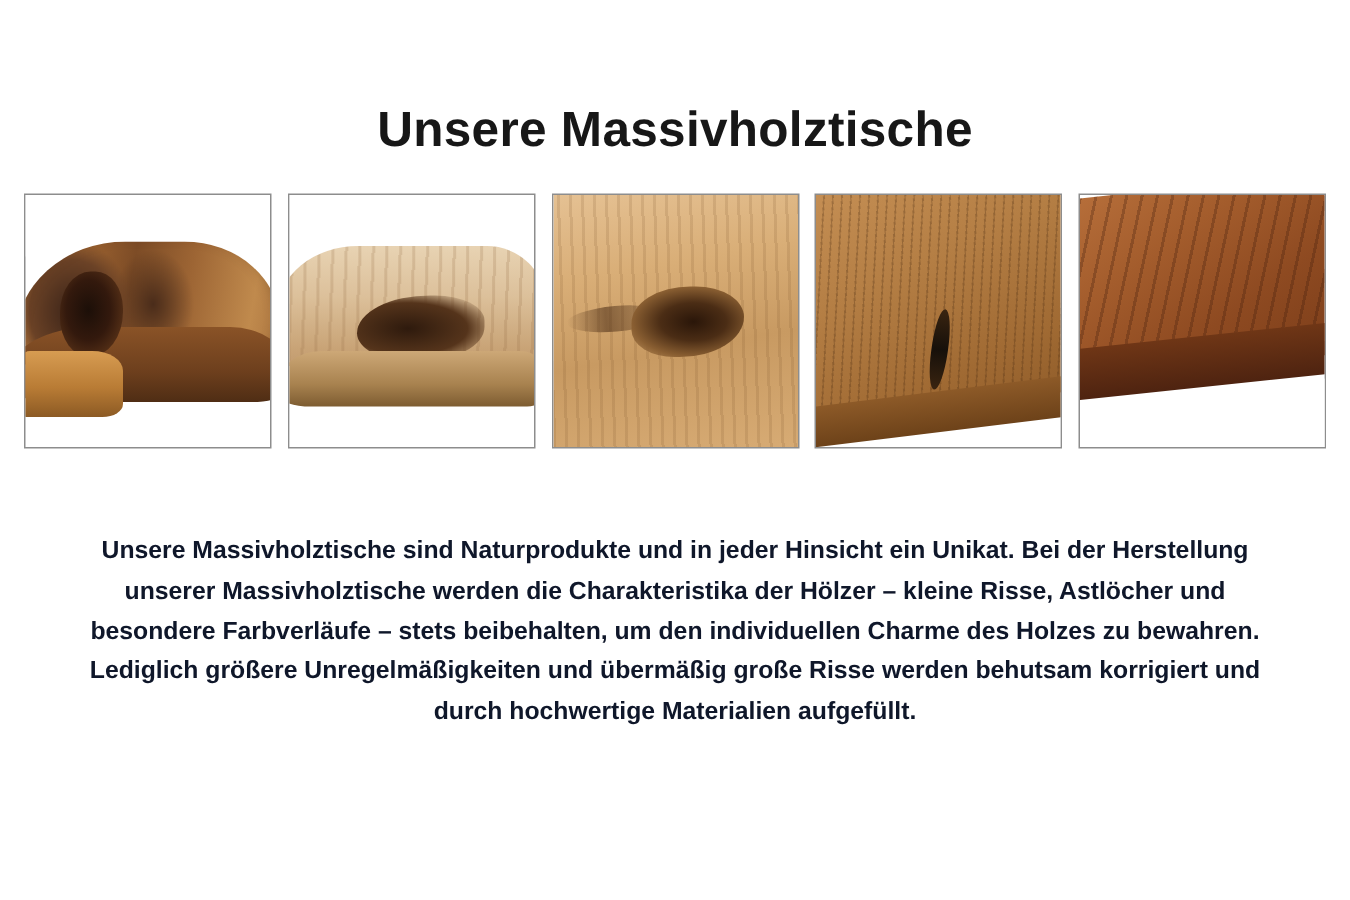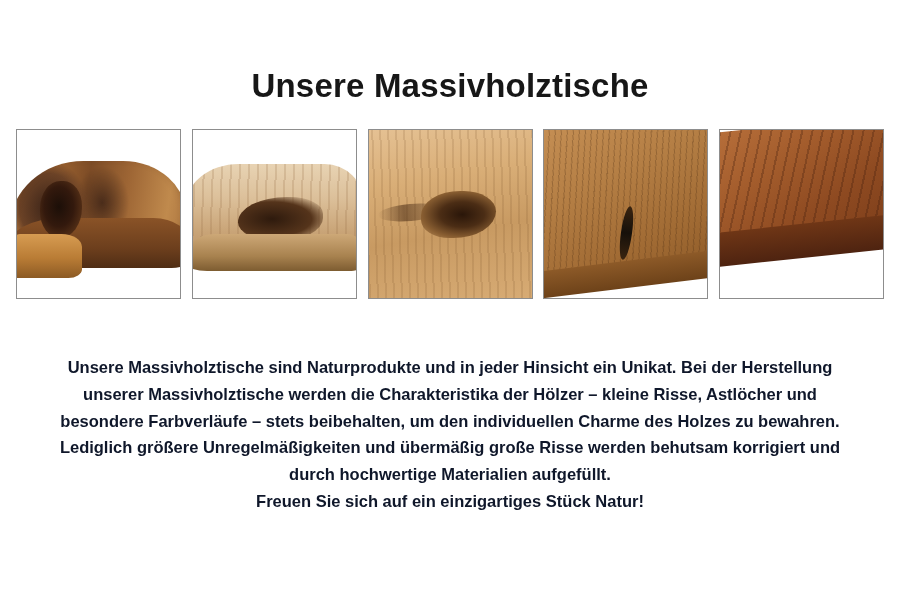--- a/index.html
+++ b/index.html
@@ -224,16 +224,15 @@
         <div class="top"></div>
         <div class="edge"></div>
         <div class="white"></div>
       </div>
     </div>
 
   </div>
 
   <div class="body-text">
     <span>Unsere Massivholztische sind Naturprodukte und in jeder Hinsicht ein Unikat. Bei der Herstellung unserer Massivholztische werden die Charakteristika der Hölzer – kleine Risse, Astlöcher und besondere Farbverläufe – stets beibehalten, um den individuellen Charme des Holzes zu bewahren. Lediglich größere Unregelmäßigkeiten und übermäßig große Risse werden behutsam korrigiert und durch hochwertige Materialien aufgefüllt.</span>
-    <span class="last-line">Freuen Sie sich auf ein einzigartiges Stück Natur!</span>
   </div>
 
 </div>
 
 </body></html>

